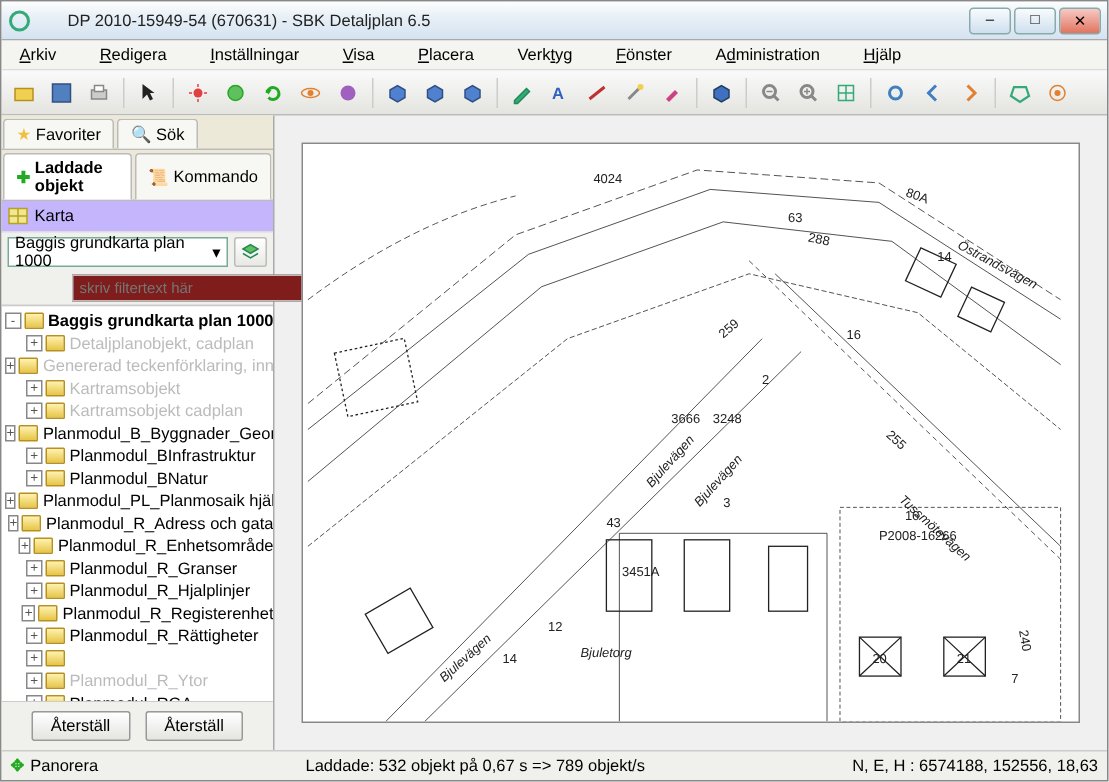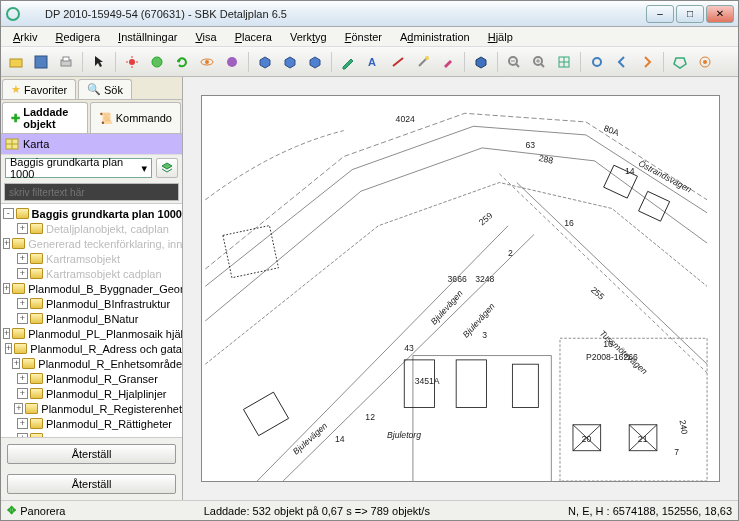--- a/index.html
+++ b/index.html
@@ -3,44 +3,44 @@
 <meta charset="utf-8">
 <style>
 * { box-sizing: border-box; margin: 0; padding: 0; font-family: Tahoma, sans-serif; font-size: 11px; }
 body { background: #f0f0f0; width: 739px; height: 521px; overflow: hidden; border: 1px solid #888; display: flex; flex-direction: column; }
 .titlebar { height: 26px; background: linear-gradient(#fdfefe,#e8f0f7 40%,#d5e3f1); display: flex; align-items: center; padding: 0 4px; border-bottom: 1px solid #aaa; gap: 20px; }
 .titlebar-icon { width: 16px; height: 16px; margin-right: 4px; }
 .titlebar-title { flex: 1; color: #222; }
 .win-btns { display: flex; gap: 2px; }
 .win-btn { width: 28px; height: 18px; border: 1px solid #8aa; border-radius: 3px; background: linear-gradient(#f8fbfd,#cfe0ef); display: flex; align-items: center; justify-content: center; font-size: 10px; cursor: pointer; }
 .win-btn.close { background: linear-gradient(#f7c9c4,#e2745f); }
-.menubar { height: 20px; background: #f4f4f0; display: flex; align-items: center; padding: 0 6px; gap: 6px; border-bottom: 1px solid #ddd; }
+.menubar { height: 20px; background: #f4f4f0; display: flex; align-items: center; padding: 0 6px; gap: 17px; border-bottom: 1px solid #ddd; }
 .menu-item { padding: 2px 6px; cursor: pointer; }
 .menu-item u { text-decoration: underline; }
 .toolbar { height: 30px; background: linear-gradient(#fafafa,#e4e4e0); display: flex; align-items: center; padding: 0 4px; gap: 3px; border-bottom: 1px solid #bbb; }
 .tbtn { width: 22px; height: 22px; border: 1px solid transparent; border-radius: 2px; display: flex; align-items: center; justify-content: center; cursor: pointer; }
 .tsep { width: 1px; height: 20px; background: #ccc; margin: 0 2px; }
 .main { flex: 1; display: flex; min-height: 0; }
 .sidebar { width: 182px; background: #f0f0ec; border-right: 1px solid #aaa; display: flex; flex-direction: column; }
 .side-tabs { display: flex; flex-wrap: wrap; background: #ece9d8; border-bottom: 1px solid #bbb; }
 .side-tab { padding: 3px 8px; border: 1px solid #bbb; border-bottom: none; background: #f7f7f3; margin: 2px 1px 0 1px; border-radius: 3px 3px 0 0; cursor: pointer; display: flex; align-items: center; gap: 3px; font-size: 10px; }
 .side-tab.active { background: #fff; font-weight: bold; }
 .side-tabs2 { display: flex; background: #ece9d8; border-bottom: 1px solid #bbb; }
 .kart-row { display: flex; align-items: center; padding: 3px 4px; gap: 4px; background: #c4b5fd; border-bottom: 1px solid #ddd; }
 .kart-sel { display: flex; align-items: center; padding: 3px 4px; gap: 4px; background: #f0f0ec; }
 .combo { flex: 1; height: 20px; border: 1px solid #7a9; background: #fff; padding: 0 4px; display: flex; align-items: center; justify-content: space-between; font-size: 10px; }
 .iconbtn { width: 22px; height: 20px; border: 1px solid #bbb; background: linear-gradient(#fff,#e8e8e4); border-radius: 2px; display: flex; align-items: center; justify-content: center; cursor: pointer; }
-.filter-in { width: 100%; height: 18px; border: 1px solid #bbb; background: #404040; padding: 0 4px; color: #aaa; font-size: 10px; }
+.filter-in { width: 100%; height: 18px; border: 1px solid #bbb; background: #7f1d1d; padding: 0 4px; color: #aaa; font-size: 10px; margin-left: 44px; }
 .tree { flex: 1; background: #fff; overflow-y: auto; padding: 2px 0; border-top: 1px solid #ccc; }
 .tree-row { display: flex; align-items: center; height: 15px; padding-left: 2px; cursor: pointer; white-space: nowrap; font-size: 10px; }
 .tree-row .tog { width: 11px; height: 11px; border: 1px solid #888; background: #fff; display: flex; align-items: center; justify-content: center; font-size: 9px; line-height: 1; margin-right: 2px; color: #555; }
 .tree-row .sp { display: inline-block; }
 .fold { width: 13px; height: 11px; background: linear-gradient(#fff2b0,#e6c548); border: 1px solid #b89020; border-radius: 1px; margin-right: 3px; flex-shrink: 0; }
 .tree-row.dim { color: #bbb; }
-.side-btns { display: flex; justify-content: center; gap: 10px; padding: 6px; border-top: 1px solid #ccc; background: #f0f0ec; flex-direction: column; }
+.side-btns { display: flex; justify-content: center; gap: 10px; padding: 6px; border-top: 1px solid #ccc; background: #f0f0ec; }
 .sbtn { padding: 3px 12px; border: 1px solid #999; background: linear-gradient(#fff,#e4e4e0); border-radius: 2px; cursor: pointer; }
 .canvas { flex: 1; background: #fff; position: relative; border: 1px solid #888; margin: 18px; overflow: hidden; }
 .canvas svg { width: 100%; height: 100%; }
 .map-label { font-family: Arial; font-size: 10px; fill: #222; }
 .map-label.it { font-style: italic; }
 .statusbar { height: 20px; background: #f0f0ec; border-top: 1px solid #ccc; display: flex; align-items: center; padding: 0 6px; font-size: 10px; }
 .stat-l { display: flex; align-items: center; gap: 4px; }
 .stat-c { flex: 1; text-align: center; }
 .stat-r { }
 .star { color: #f0c040; }

